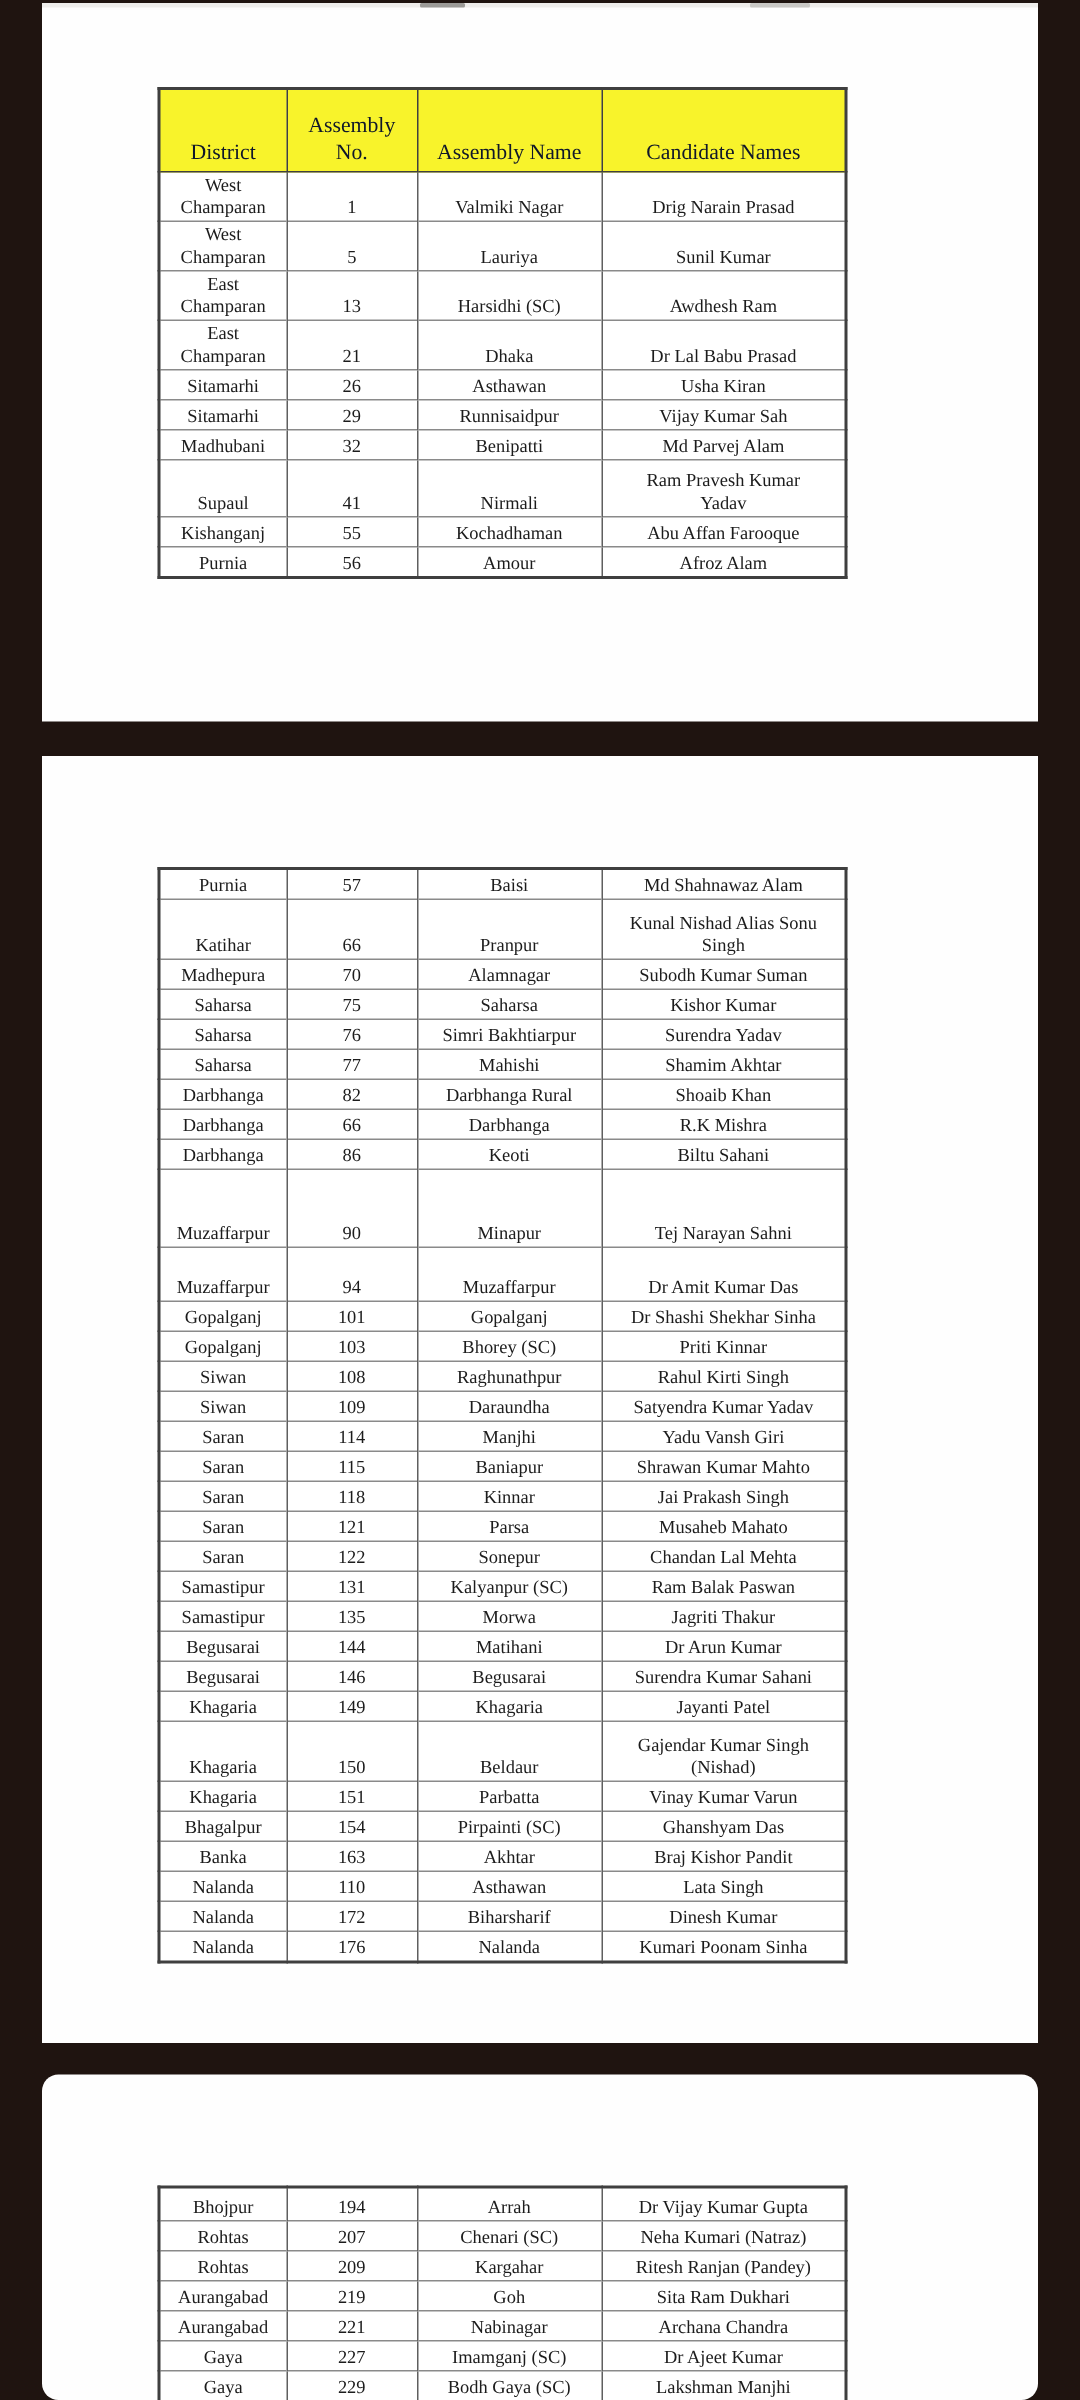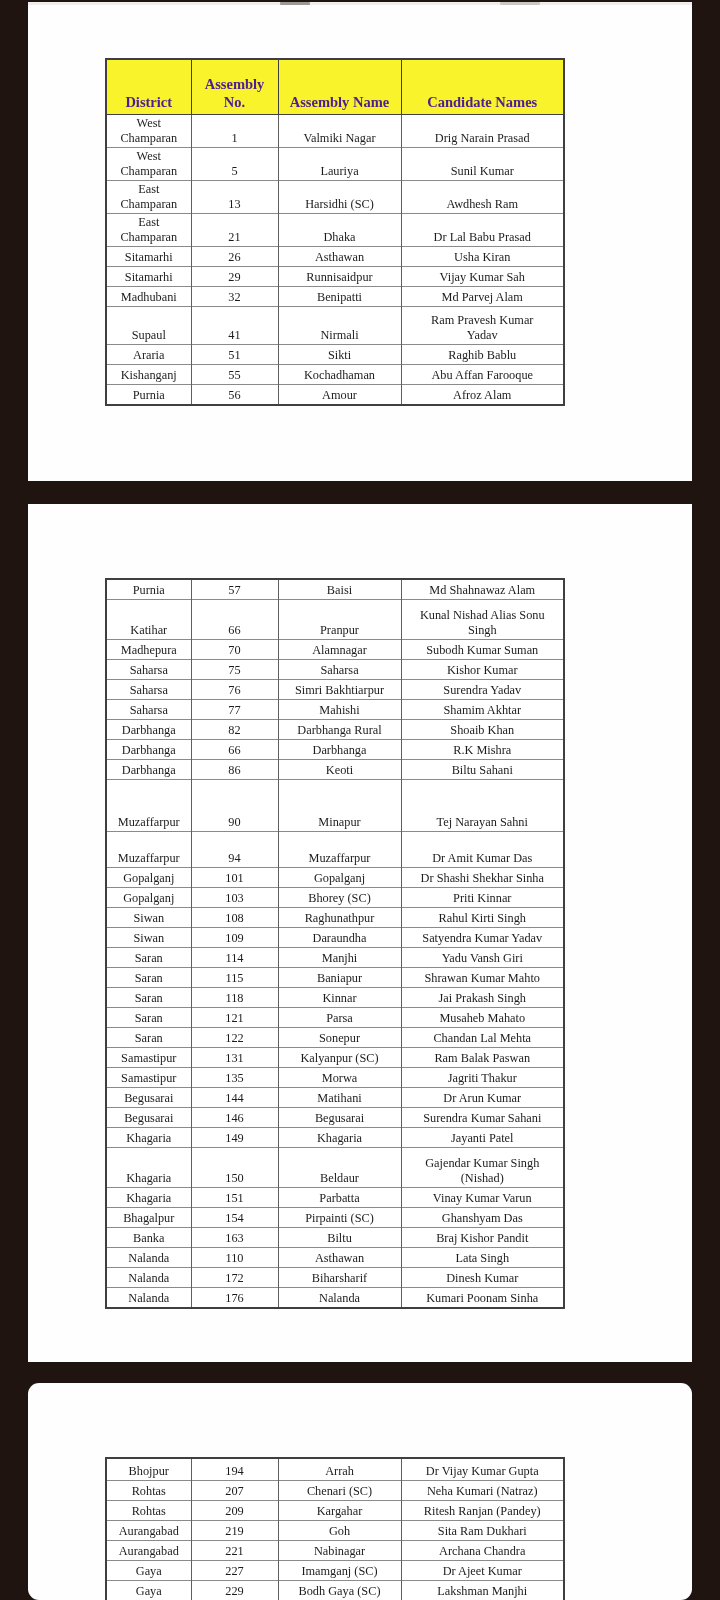--- a/index.html
+++ b/index.html
@@ -34,23 +34,23 @@
   #page-1 table{margin-top:56px;}
   #page-2 table{margin-top:74px;}
   #page-3 table{margin-top:74px;}
   col.c-district{width:85px;}
   col.c-no{width:87px;}
   col.c-name{width:123px;}
   col.c-cand{width:163px;}
   th{
     background:#f8f32b;
     border:1px solid #3f3f3f;
-    font-weight:bold;
+    font-weight:normal;
     font-size:14.5px;
-    color:#4c1d95;
+    color:#0f172a;
     vertical-align:bottom;
     text-align:center;
     height:50px;
     padding:1px 3px 3px 3px;
     line-height:1.25;
   }
   td{
     border-right:1px solid #5f5f5f;
     border-left:1px solid #5f5f5f;
     border-top:1px solid #8a8a8a;
@@ -137,26 +137,20 @@
             <td>Md Parvej Alam</td>
           </tr>
           <tr style="height: 38px;">
             <td>Supaul</td>
             <td>41</td>
             <td>Nirmali</td>
             <td>Ram Pravesh Kumar
 Yadav</td>
           </tr>
           <tr>
-            <td>Araria</td>
-            <td>51</td>
-            <td>Sikti</td>
-            <td>Raghib Bablu</td>
-          </tr>
-          <tr>
             <td>Kishanganj</td>
             <td>55</td>
             <td>Kochadhaman</td>
             <td>Abu Affan Farooque</td>
           </tr>
           <tr>
             <td>Purnia</td>
             <td>56</td>
             <td>Amour</td>
             <td>Afroz Alam</td>
@@ -340,21 +334,21 @@
           </tr>
           <tr>
             <td>Bhagalpur</td>
             <td>154</td>
             <td>Pirpainti (SC)</td>
             <td>Ghanshyam Das</td>
           </tr>
           <tr>
             <td>Banka</td>
             <td>163</td>
-            <td>Biltu</td>
+            <td>Akhtar</td>
             <td>Braj Kishor Pandit</td>
           </tr>
           <tr>
             <td>Nalanda</td>
             <td>110</td>
             <td>Asthawan</td>
             <td>Lata Singh</td>
           </tr>
           <tr>
             <td>Nalanda</td>

